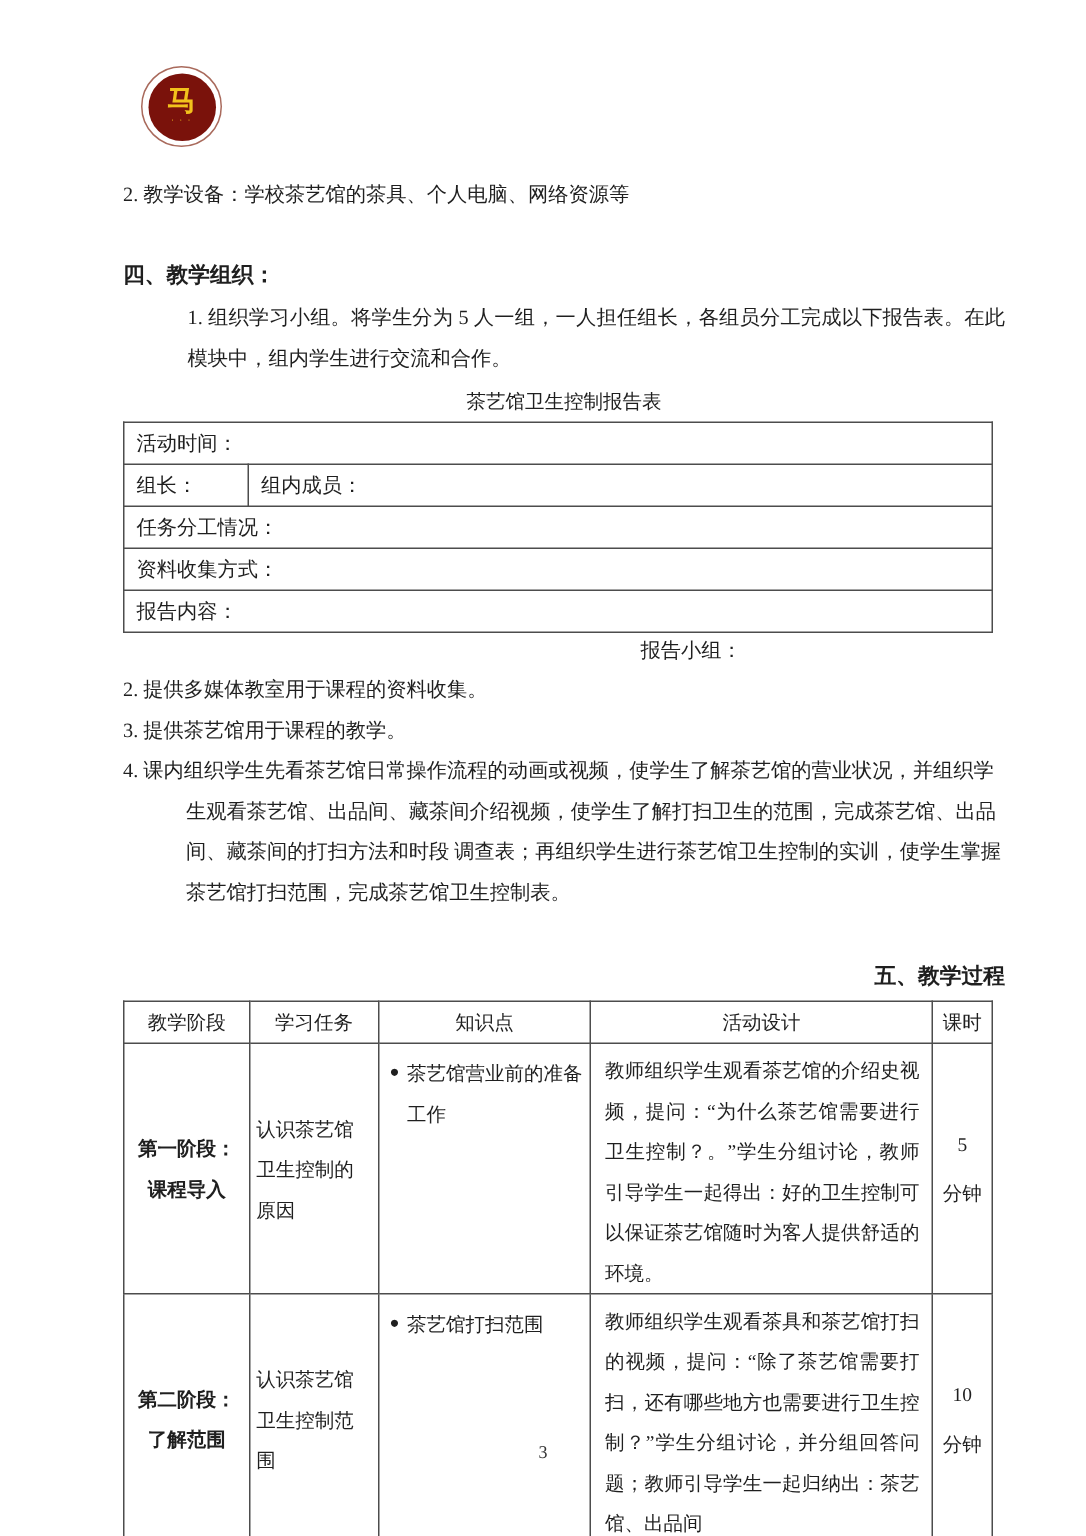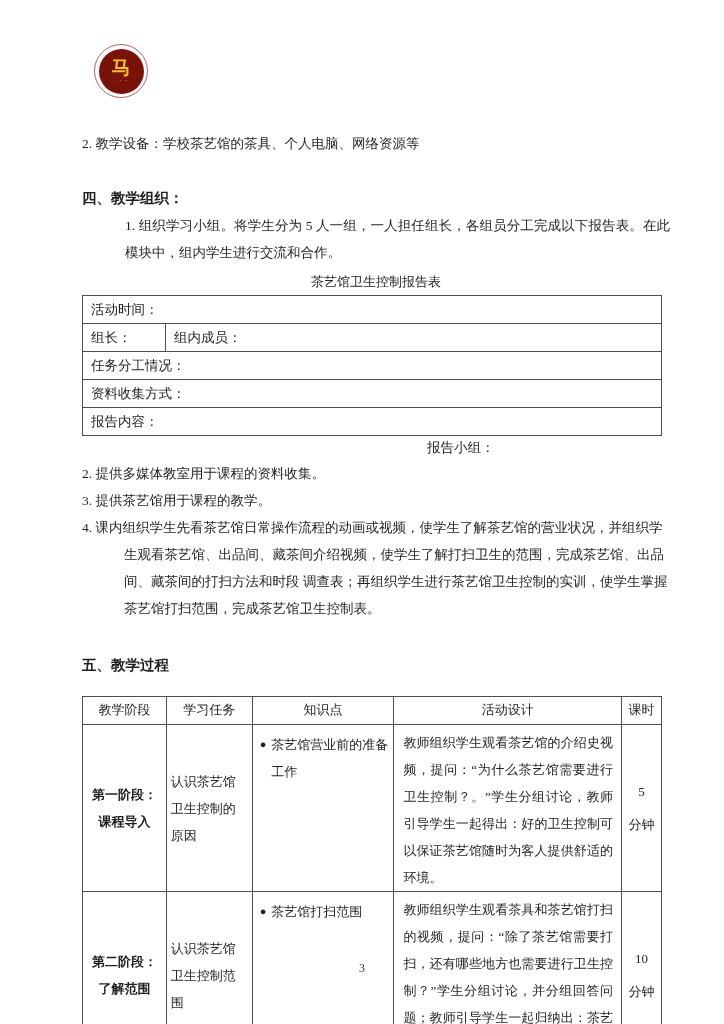--- a/index.html
+++ b/index.html
@@ -28,40 +28,40 @@
     background:#7a120b;
     display:flex; flex-direction:column; align-items:center; justify-content:center;
     line-height:1;
   }
   .seal-horse { color:#f2c21c; font-size:19px; font-weight:bold; font-family:"Liberation Serif",serif; }
   .seal-marks { color:#f2c21c; font-size:6px; letter-spacing:1px; margin-top:1px; }
   .page-title { font-size:17.5px; font-weight:bold; color:#3b3b3b; letter-spacing:0.5px; }
 
   
   .line { font-size:13.5px; line-height:27px; }
-  .equip { margin-top:30px; }
+  .equip { margin-top:16px; }
   .h4 { font-size:14.5px; font-weight:bold; margin-top:28px; line-height:27px; }
   .para { font-size:13.5px; line-height:27px; text-align:justify;margin-left:43px; }
   .caption { text-align:center; font-size:13px; line-height:20px; margin-top:6px; }
 
   
   table { border-collapse:collapse; width:580px; }
   td { border:1px solid #4d4d4d; font-size:13.5px; vertical-align:middle; }
   .t1 { margin-top:3px; }
   .t1 td { height:28px; padding-left:8px; }
   .t1 .c-leader { width:83px; }
 
   .report-group { font-size:13.5px; line-height:24px; padding-left:345px; }
   .hang { padding-left:42px; text-indent:-42px; }
 
-  .h5 { font-size:14.5px; font-weight:bold; margin-top:30px; line-height:26px; margin-bottom:18px; }
+  .h5 { font-size:14.5px; font-weight:bold; margin-top:30px; line-height:26px; margin-bottom:3px;text-align:right; }
 
   
   .t2 td { font-size:13px; line-height:27px; }
-  .t2 .th { height:26px; text-align:center; padding:0 2px;font-family:Liberation Mono, monospace; }
+  .t2 .th { height:26px; text-align:center; padding:0 2px; }
   .t2 .stage { width:84px; text-align:center; font-weight:bold; padding:0 3px; }
   .t2 .task  { width:86px; padding:0 4px; }
   .t2 .know  { width:142px; vertical-align:top; padding:6px 2px 0 7px; }
   .t2 .act   { width:228px; vertical-align:top; padding:4px 8px 0 9px; text-align:justify; }
   .t2 .dur   { width:40px; text-align:center; }
   .t2 .body-row td { height:135px; }
   .k-item { display:flex; gap:5px; }
   .k-bullet { font-size:11px; line-height:27px; flex:0 0 auto; }
   .k-text { flex:1; }
   .dur div { line-height:33px; }

